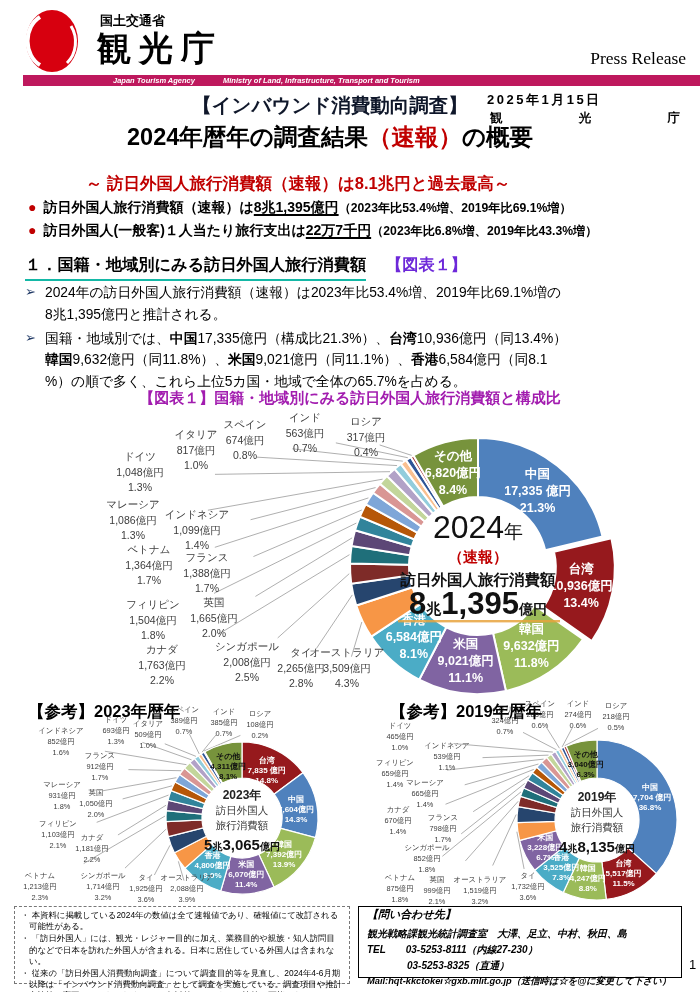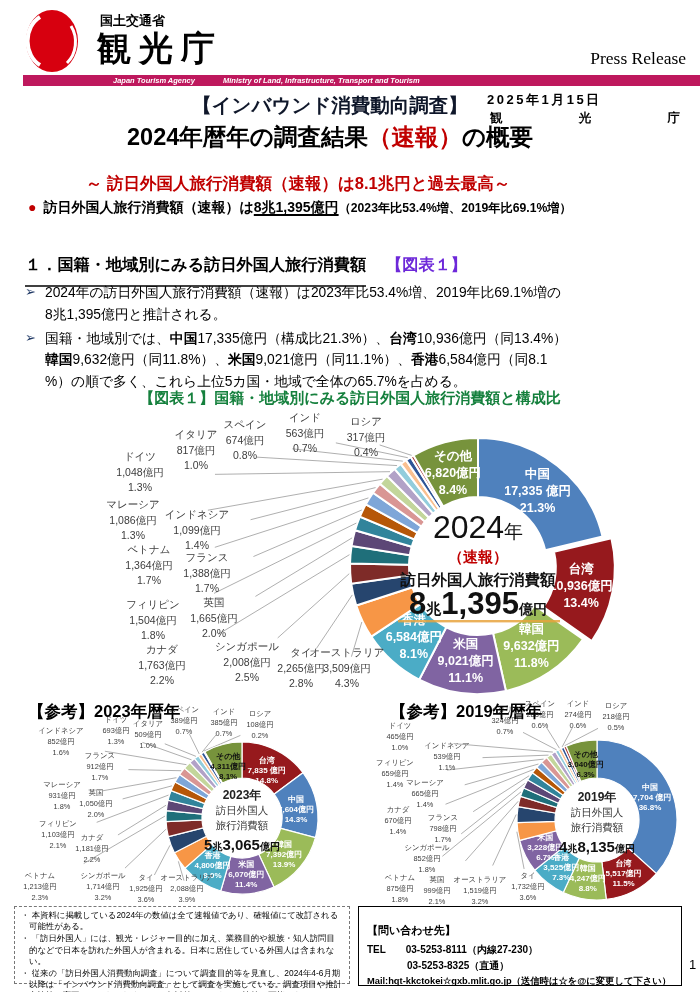--- a/index.html
+++ b/index.html
@@ -25,40 +25,40 @@
   .highlight{position:absolute;top:173px;left:0;width:596px;text-align:center;
         font-size:16.5px;font-weight:700;color:#C00000;}
   
   .bullets{position:absolute;top:199px;left:28px;width:665px;}
   .bullet-row{margin-bottom:5px;font-size:14px;font-weight:600;white-space:nowrap;}
   .bullet-dot{color:#C00000;font-size:14px;margin-right:7px;}
   .bullet-strong{font-weight:700;text-decoration:underline;text-decoration-thickness:1.5px;text-underline-offset:2px;}
   .bullet-post{font-size:12.2px;margin-top:32px;}
   
   .section-h{position:absolute;top:254px;left:25px;font-size:16.2px;font-weight:700;white-space:nowrap;}
-  .section-h .underlined{border-bottom:2px solid #404040;padding-bottom:12px;}
+  .section-h .underlined{border-bottom:2px solid #14b8a6;padding-bottom:6px;}
   .section-h .ref{color:#6d28d9;margin-left:20px;}
   .paras{position:absolute;top:282px;left:25px;width:658px;font-size:13.8px;line-height:1.58;font-weight:500;}
   .para{position:relative;padding-left:20px;margin-bottom:2px;}
   .para .mark{position:absolute;left:0;top:0;color:#1F3864;font-size:13px;}
   .fig-title{position:absolute;top:389px;left:0;width:700px;text-align:center;
-        font-size:15px;font-weight:700;color:#15803d;}
+        font-size:15px;font-weight:700;color:#a21caf;}
   
   .svg-main{position:absolute;top:408px;left:0;}
   .bottom-area{position:absolute;top:700px;left:0;width:700px;height:240px;}
   .ref-title-2023{position:absolute;left:28px;top:1px;font-size:16.5px;font-weight:700;}
   .ref-title-2019{position:absolute;left:390px;top:1px;font-size:16.5px;font-weight:700;}
   .svg-bottom{position:absolute;left:0;top:0;}
   svg text{font-family:"Liberation Sans",sans-serif;}
   
   .notes-box{position:absolute;left:14px;top:906px;width:336px;height:78px;border:1px dashed #777;
         padding:3px 6px;font-size:8.4px;line-height:1.33;font-weight:500;box-sizing:border-box;}
   .note{padding-left:8px;text-indent:-8px;margin-bottom:1px;}
-  .contact-box{position:absolute;left:358px;top:906px;width:324px;height:80px;border:1.5px solid #000;
-        padding:16px 8px;box-sizing:border-box;}
+  .contact-box{position:absolute;left:358px;top:906px;width:324px;height:72px;border:1.5px solid #000;
+        padding:0 8px;box-sizing:border-box;font-style:italic;}
   .contact-h{font-size:11px;font-weight:700;margin-bottom:5px;}
   .contact-line{font-size:10px;font-weight:600;margin-bottom:2px;white-space:nowrap;}
   .contact-mail{font-size:9.3px;font-weight:600;white-space:nowrap;}
   .page-num{position:absolute;left:689px;top:957px;font-size:13px;}
 </style>
 </head>
 <body>
 
 <div class="page">
 
@@ -86,20 +86,21 @@
     </div>
   </div>
   <div class="h1">
     <span>2024年暦年の調査結果</span><span class="red">（速報）</span><span>の概要</span>
   </div>
 
   <div class="highlight">～ 訪日外国人旅行消費額（速報）は8.1兆円と過去最高～</div>
 
   <div class="bullets" id="bullets">
       <div class="bullet-row"><span class="bullet-dot">●</span><span>訪日外国人旅行消費額（速報）は</span><span class="bullet-strong">8兆1,395億円</span><span class="bullet-post">（2023年比53.4%増、2019年比69.1%増）</span></div>
+      <div class="bullet-row"><span class="bullet-dot">●</span><span>訪日外国人(一般客)１人当たり旅行支出は</span><span class="bullet-strong">22万7千円</span><span class="bullet-post">（2023年比6.8%増、2019年比43.3%増）</span></div>
     </div>
 
   <div class="section-h">
     <span class="underlined">１．国籍・地域別にみる訪日外国人旅行消費額</span><span class="ref">【図表１】</span>
   </div>
 
   <div class="paras" id="paras">
       <div class="para"><span class="mark">➢</span><span>2024年の訪日外国人旅行消費額（速報）は2023年比53.4%増、2019年比69.1%増の</span><br><span>8兆1,395億円と推計される。</span></div>
       <div class="para"><span class="mark">➢</span><span>国籍・地域別では、</span><span style="font-weight: 700;">中国</span><span>17,335億円（構成比21.3%）、</span><span style="font-weight: 700;">台湾</span><span>10,936億円（同13.4%）</span><br><span style="font-weight: 700;">韓国</span><span>9,632億円（同11.8%）、</span><span style="font-weight: 700;">米国</span><span>9,021億円（同11.1%）、</span><span style="font-weight: 700;">香港</span><span>6,584億円（同8.1</span><br><span>%）の順で多く、これら上位5カ国・地域で全体の65.7%を占める。</span></div>
     </div>
@@ -426,19 +427,20 @@
     <div class="ref-title-2019">【参考】2019年暦年</div>
   </div>
 
   <div class="notes-box">
     <div class="note">・ 本資料に掲載している2024年の数値は全て速報値であり、確報値にて改訂される可能性がある。</div>
     <div class="note">・ 「訪日外国人」には、観光・レジャー目的に加え、業務目的や親族・知人訪問目的などで日本を訪れた外国人が含まれる。日本に居住している外国人は含まれない。</div>
     <div class="note">・ 従来の「訪日外国人消費動向調査」について調査目的等を見直し、2024年4-6月期以降は「インバウンド消費動向調査」として調査を実施している。調査項目や推計方法等は変更していないため、2023年以前のデータとの比較は可能である。</div>
   </div>
   <div class="contact-box">
     <div class="contact-h">【問い合わせ先】</div>
+    <div class="contact-line">観光戦略課観光統計調査室　大澤、足立、中村、秋田、島</div>
     <div class="contact-line">TEL　　03-5253-8111（内線27-230）</div>
     <div class="contact-line">　　　　03-5253-8325（直通）</div>
     <div class="contact-mail">Mail:hqt-kkctokei☆gxb.mlit.go.jp（送信時は☆を@に変更して下さい）</div>
   </div>
   <div class="page-num">1</div>
 
 </div>
 
 </body></html>

